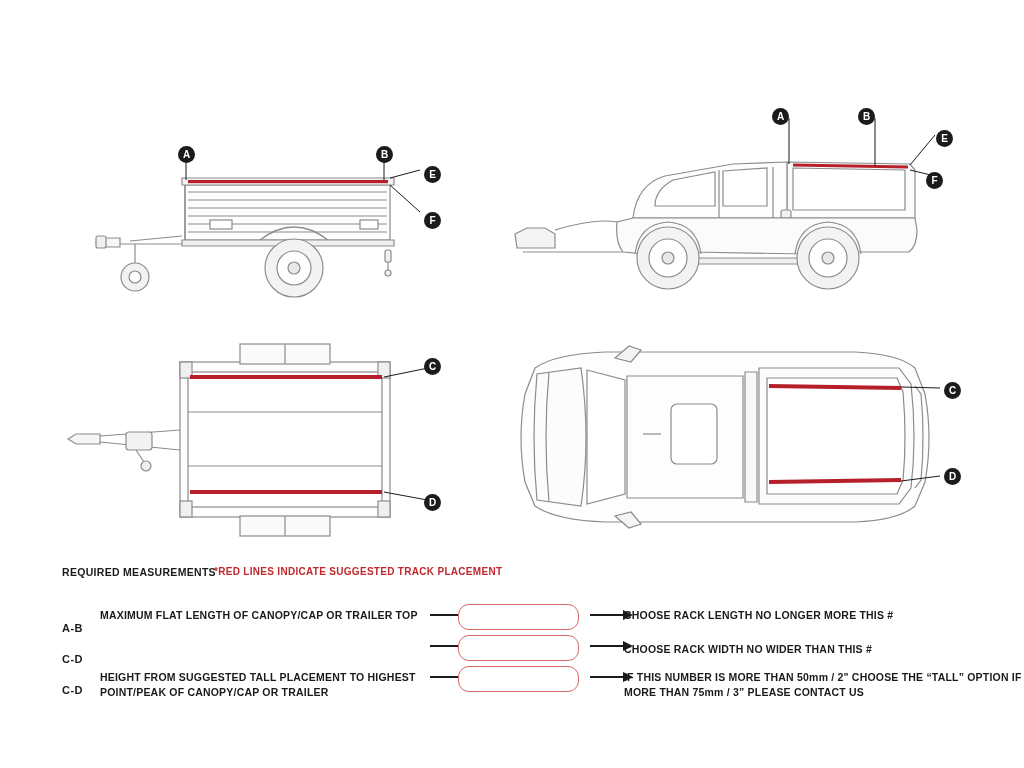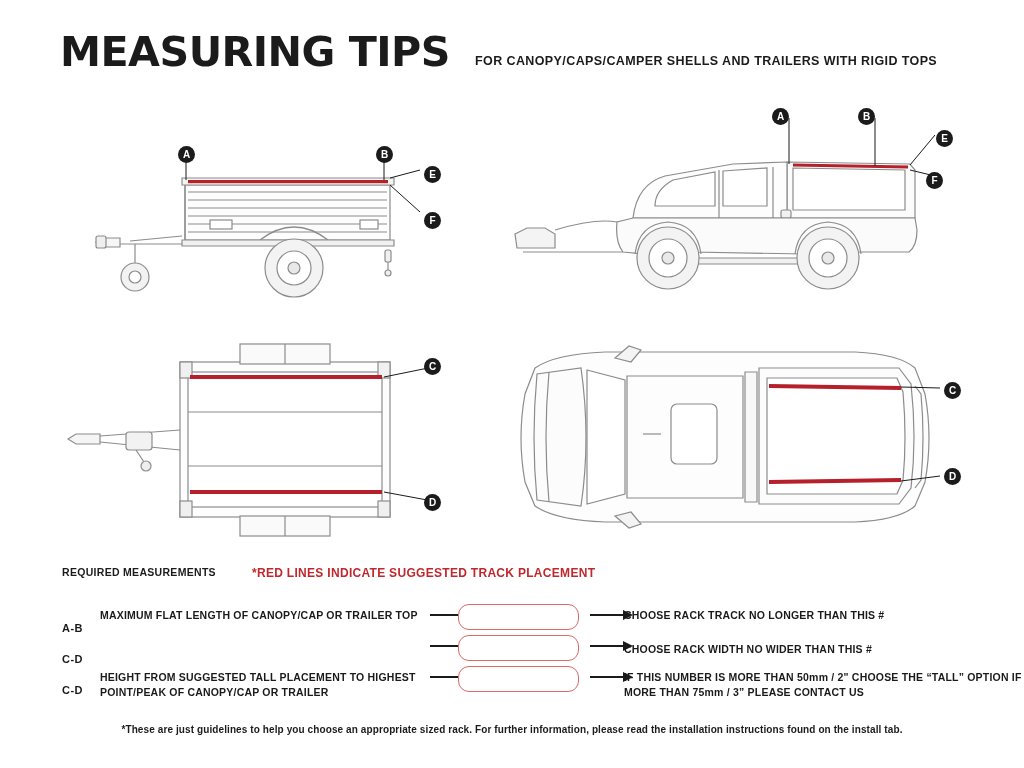--- a/index.html
+++ b/index.html
@@ -74,27 +74,26 @@
     position: absolute;
     left: 62px;
     top: 566px;
     font-size: 10.5px;
     font-weight: bold;
     letter-spacing: 0.3px;
     color: #1b1b1b;
   }
   .req-note {
     position: absolute;
-    left: 207px;
+    left: 214px;
     top: 566px;
-    font-size: 12px;
+    font-size: 10px;
     font-weight: bold;
     letter-spacing: 0.3px;
     color: #c0282d;
-    padding-left: 45px;
   }
   .row {
     position: absolute;
     left: 62px;
     width: 920px;
     height: 28px;
   }
   .row .code {
     position: absolute;
     left: 0;
@@ -167,24 +166,20 @@
   }
 
   svg { display: block; }
   .art { position: absolute; }
 </style>
 </head>
 <body>
 
 <div class="page">
 
-  <div class="header">
-    <div class="title">MEASURING TIPS</div>
-    <div class="subtitle">FOR CANOPY/CAPS/CAMPER SHELLS AND TRAILERS WITH RIGID TOPS</div>
-  </div>
 
   <div class="art" style="left:60px; top:140px;">
     <svg width="400" height="180" viewBox="0 0 400 180">
       <g fill="none" stroke="#8c8c8c" stroke-width="1.2">
 
         <path d="M125 45 L330 45 L330 100 L125 100 Z" fill="#fdfdfd"></path>
         <path d="M125 45 L125 100"></path>
         <path d="M128 52 L327 52"></path>
         <path d="M128 60 L327 60"></path>
         <path d="M128 68 L327 68"></path>
@@ -375,21 +370,21 @@
     <div class="desc">MAXIMUM  FLAT LENGTH OF CANOPY/CAP OR TRAILER TOP</div>
     <div class="arrow" style="left:368px; top:2px;">
       <div class="shaft"></div>
         <div class="head"></div>
     </div>
     <input class="field" style="left: 396px; top: -4px;" type="text" placeholder="">
     <div class="arrow" style="left:528px; top:2px;">
       <div class="shaft"></div>
         <div class="head"></div>
     </div>
-    <div class="result" style="left:562px; top:0;">CHOOSE RACK TRACK NO LONGER THAN THIS #</div>
+    <div class="result" style="left:562px; top:0;">CHOOSE RACK LENGTH NO LONGER MORE THIS #</div>
   </div>
 
   <div class="row" style="top:639px;">
     <div class="code">C-D</div>
     <div class="arrow" style="left:368px; top:2px;">
       <div class="shaft"></div>
         <div class="head"></div>
     </div>
     <input class="field" style="left: 396px; top: -4px;" type="text" placeholder="">
     <div class="arrow" style="left:528px; top:2px;">
@@ -407,15 +402,14 @@
         <div class="head"></div>
     </div>
     <input class="field" style="left: 396px; top: -4px;" type="text" placeholder="">
     <div class="arrow" style="left:528px; top:2px;">
       <div class="shaft"></div>
         <div class="head"></div>
     </div>
     <div class="result" style="left:562px; top:0; width:420px;">IF THIS NUMBER IS MORE THAN 50mm / 2" CHOOSE THE “TALL” OPTION IF MORE THAN 75mm / 3” PLEASE CONTACT US</div>
   </div>
 
-  <div class="footnote">*These are just guidelines to help you choose an appropriate sized rack. For further information, please read the installation instructions found on the install tab.</div>
 
 </div>
 
 </body></html>

